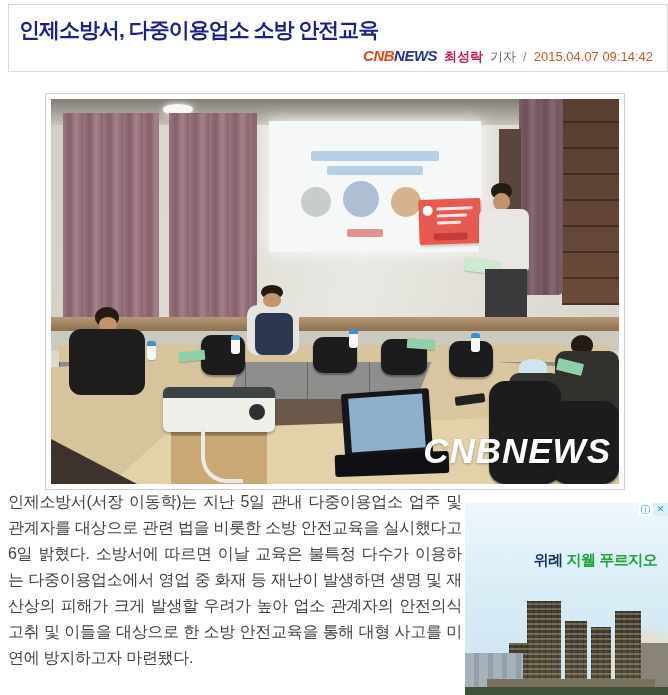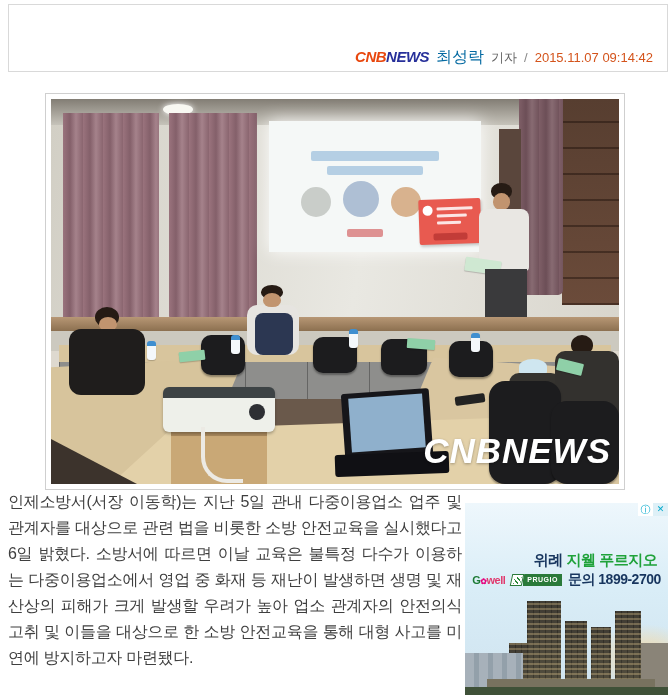--- a/index.html
+++ b/index.html
@@ -10,21 +10,21 @@
 
   
   .header-box { position:absolute; left:8px; top:4px; width:660px; height:68px;
     background:#fff; border:1px solid #d9d9d9; }
   .article-title { position:absolute; left:10px; top:11px; font-size:21px; font-weight:bold;
     color:#1d2088; letter-spacing:-1px; }
   .byline { position:absolute; right:14px; top:42px; display:flex; align-items:baseline; gap:7px;
     font-size:13px; white-space:nowrap; }
   .logo-cnbnews { font-style:italic; font-weight:800; font-size:15px; letter-spacing:-0.5px; }
   .logo-cnb { color:#e8470e; } .logo-news { color:#27309a; }
-  .reporter-name { color:#0369a1; font-weight:normal; font-size:16px; }
+  .reporter-name { color:#be185d; font-weight:bold; font-size:13px; }
   .reporter-title { color:#666; }
   .byline-sep { color:#888; }
   .byline-date { color:#d4541c; }
 
   
   .photo-frame { position:absolute; left:45px; top:93px; width:580px; height:397px;
     border:1px solid #cfcfcf; background:#fff; padding:5px; }
   .photo { position:relative; width:568px; height:385px; overflow:hidden; background:#ded9cf; }
   .abs { position:absolute; }
   .ceiling { left:0; top:0; width:568px; height:26px;
@@ -143,26 +143,27 @@
   .ad-city-right { position:absolute; left:176px; top:140px; width:27px; height:46px; background:#8a8478; }
   .ad-base { position:absolute; left:22px; top:176px; width:168px; height:10px; background:#78725f; }
   .ad-trees { position:absolute; left:0; top:184px; width:203px; height:8px; background:#3f5138; }
 </style>
 </head>
 <body>
 
 <div id="page">
 
   <div class="header-box">
+    <div class="article-title">인제소방서, 다중이용업소 소방 안전교육</div>
     <div class="byline">
       <span class="logo-cnbnews"><span class="logo-cnb">CNB</span><span class="logo-news">NEWS</span></span>
       <span class="reporter-name">최성락</span>
       <span class="reporter-title">기자</span>
       <span class="byline-sep">/</span>
-      <span class="byline-date">2015.11.07 09:14:42</span>
+      <span class="byline-date">2015.04.07 09:14:42</span>
     </div>
   </div>
 
   <div class="photo-frame">
     <div class="photo">
       <div class="abs ceiling"></div>
       <div class="abs ceiling-light"></div>
       <div class="abs wall"></div>
       <div class="abs curtain curtain-a"></div>
       <div class="abs curtain curtain-b"></div>
@@ -249,28 +250,20 @@
     <div class="tower" style="left:100px; top:118px; width:22px; height:74px;"></div>
     <div class="tower" style="left:126px; top:124px; width:20px; height:68px;"></div>
     <div class="tower" style="left:150px; top:108px; width:26px; height:84px;"></div>
     <div class="tower" style="left:44px; top:140px; width:20px; height:52px;"></div>
     <div class="ad-city-left"></div>
     <div class="ad-city-right"></div>
     <div class="ad-base"></div>
     <div class="ad-trees"></div>
 
     <div class="ad-brandline"><span>위례 </span><span class="green">지웰 푸르지오</span></div>
-    <div class="ad-logo-row">
-      <span class="gwell-logo"><span class="gwell-g">G</span><span class="gwell-flower">✿</span><span class="gwell-well">well</span></span>
-      <span class="prugio-logo">
-          <span class="prugio-leaf"></span>
-          <span class="prugio-box">PRUGIO</span>
-        </span>
-      <span class="ad-contact">문의 1899-2700</span>
-    </div>
     <div class="ad-icons">
       <div class="ad-info-btn">ⓘ</div>
       <div class="ad-close-btn">✕</div>
     </div>
   </div>
 
 
 </div>
 
 </body></html>

